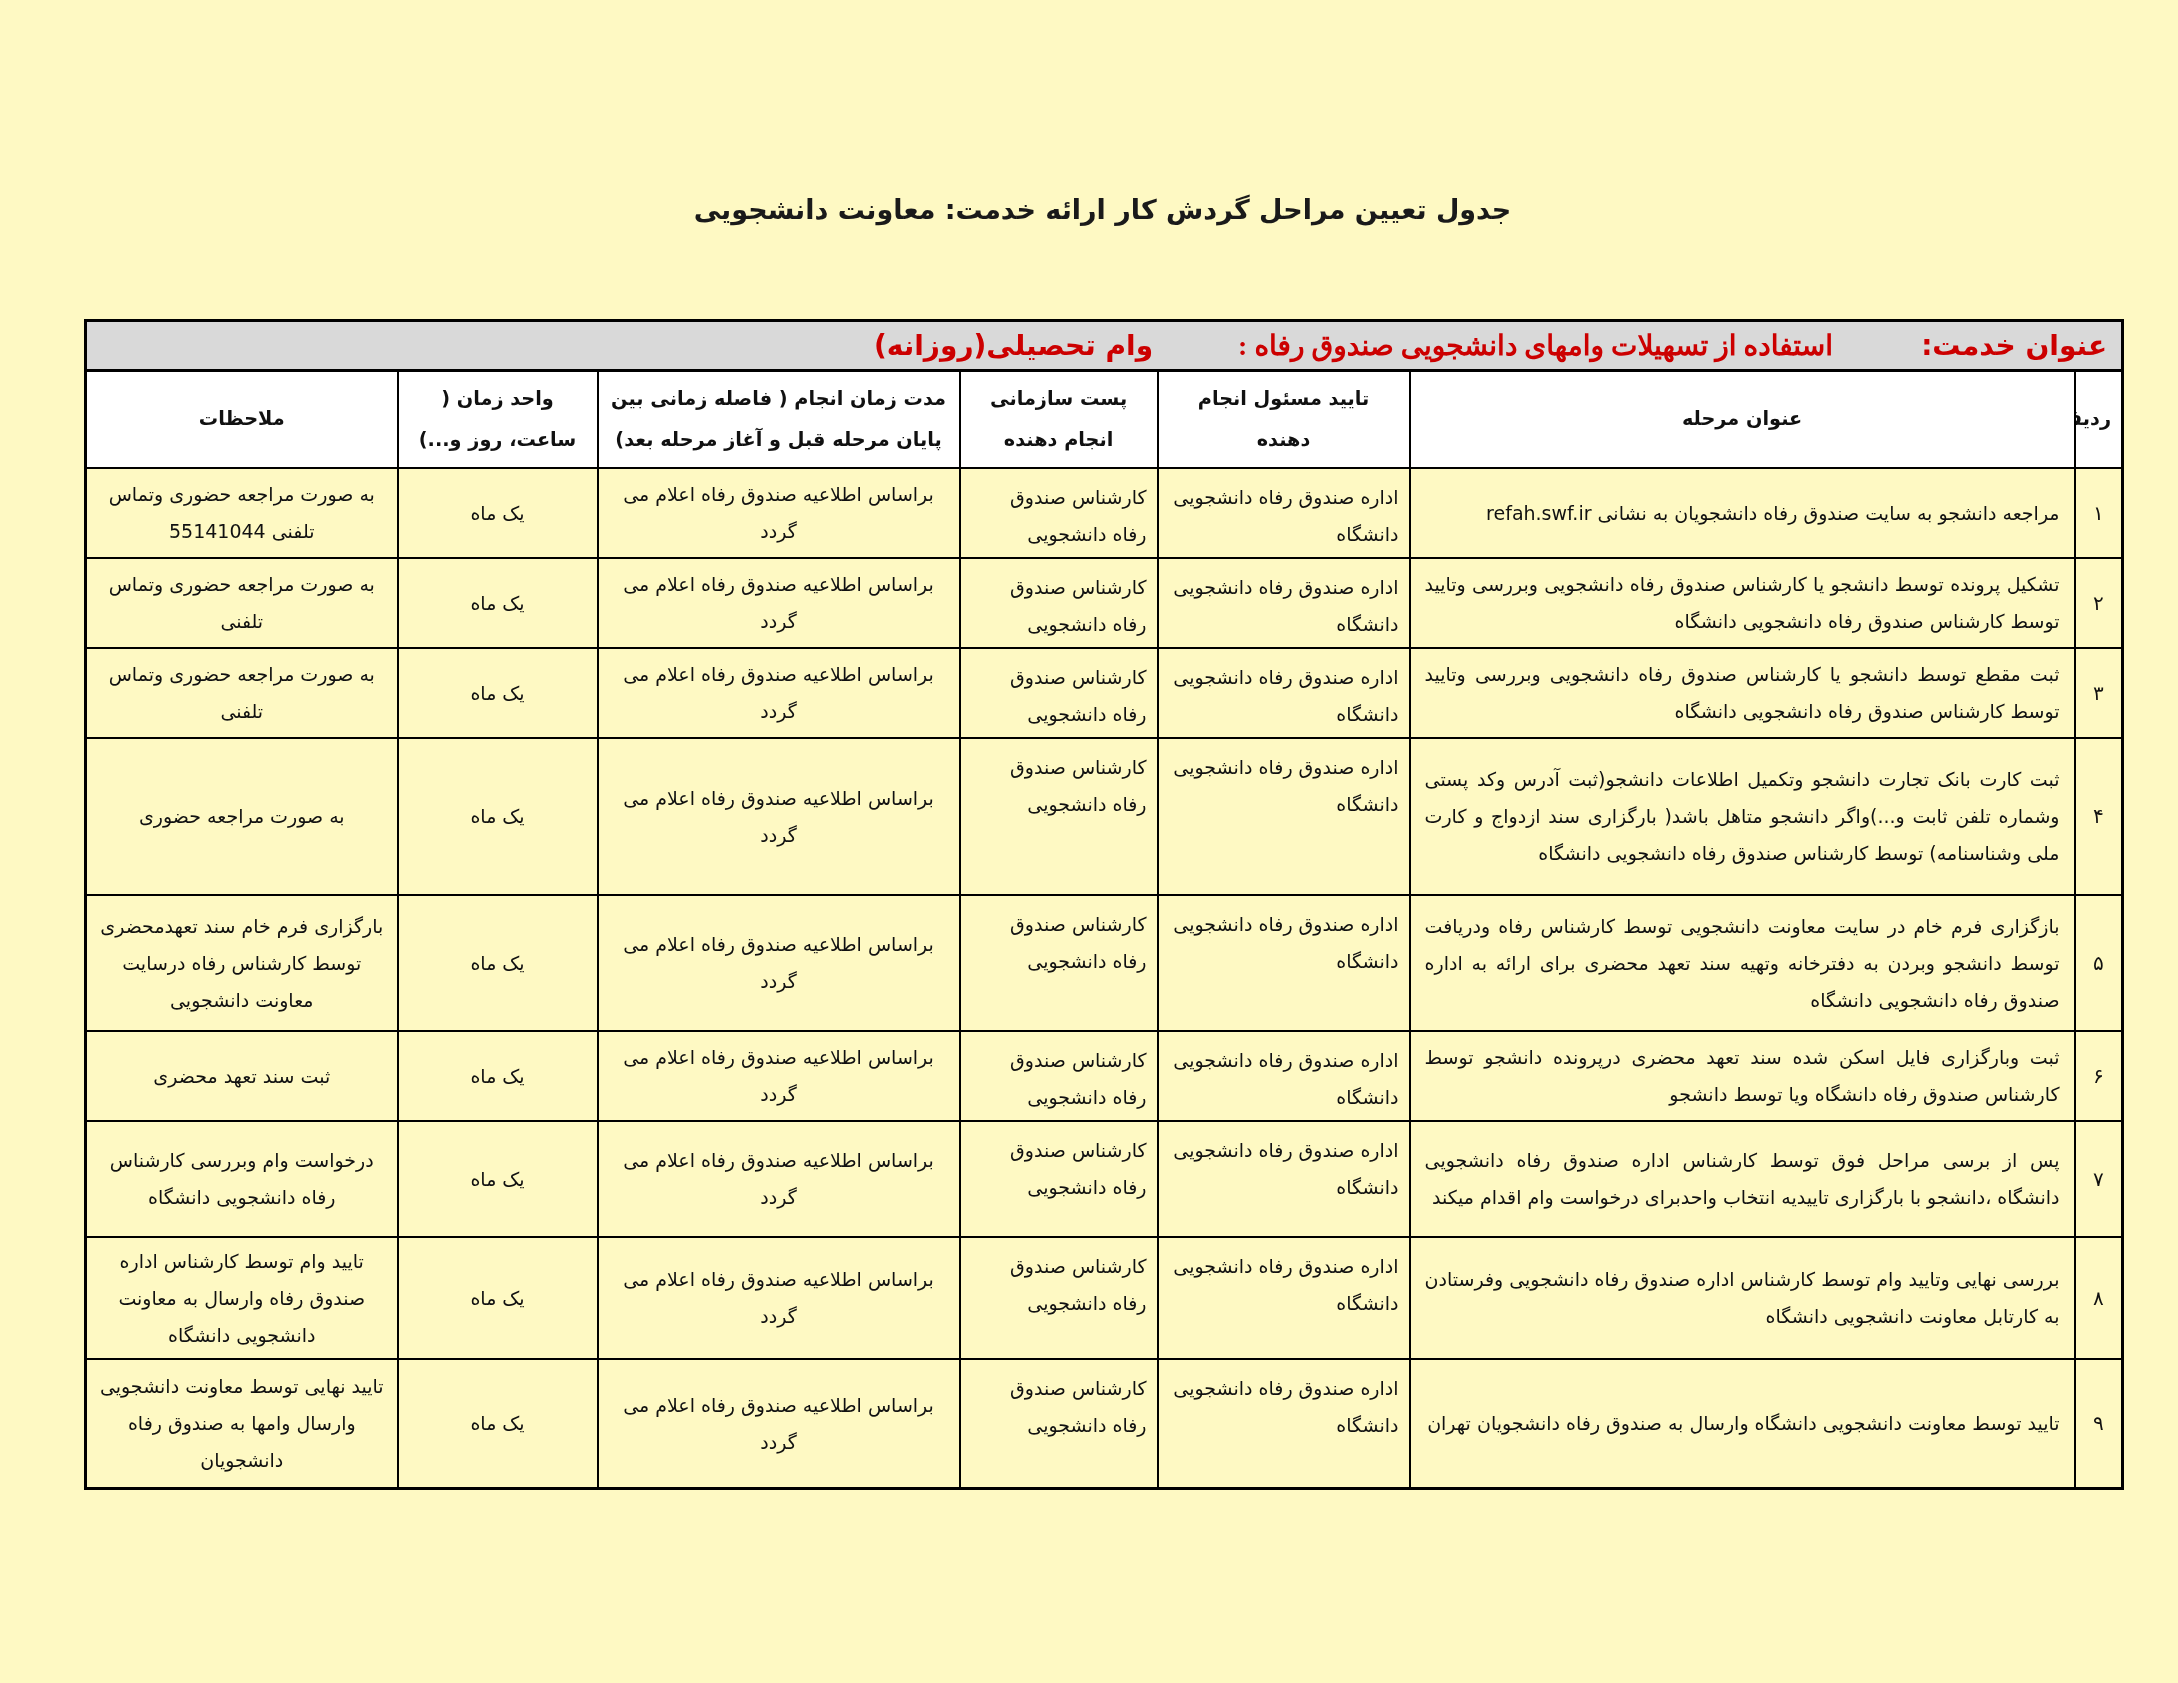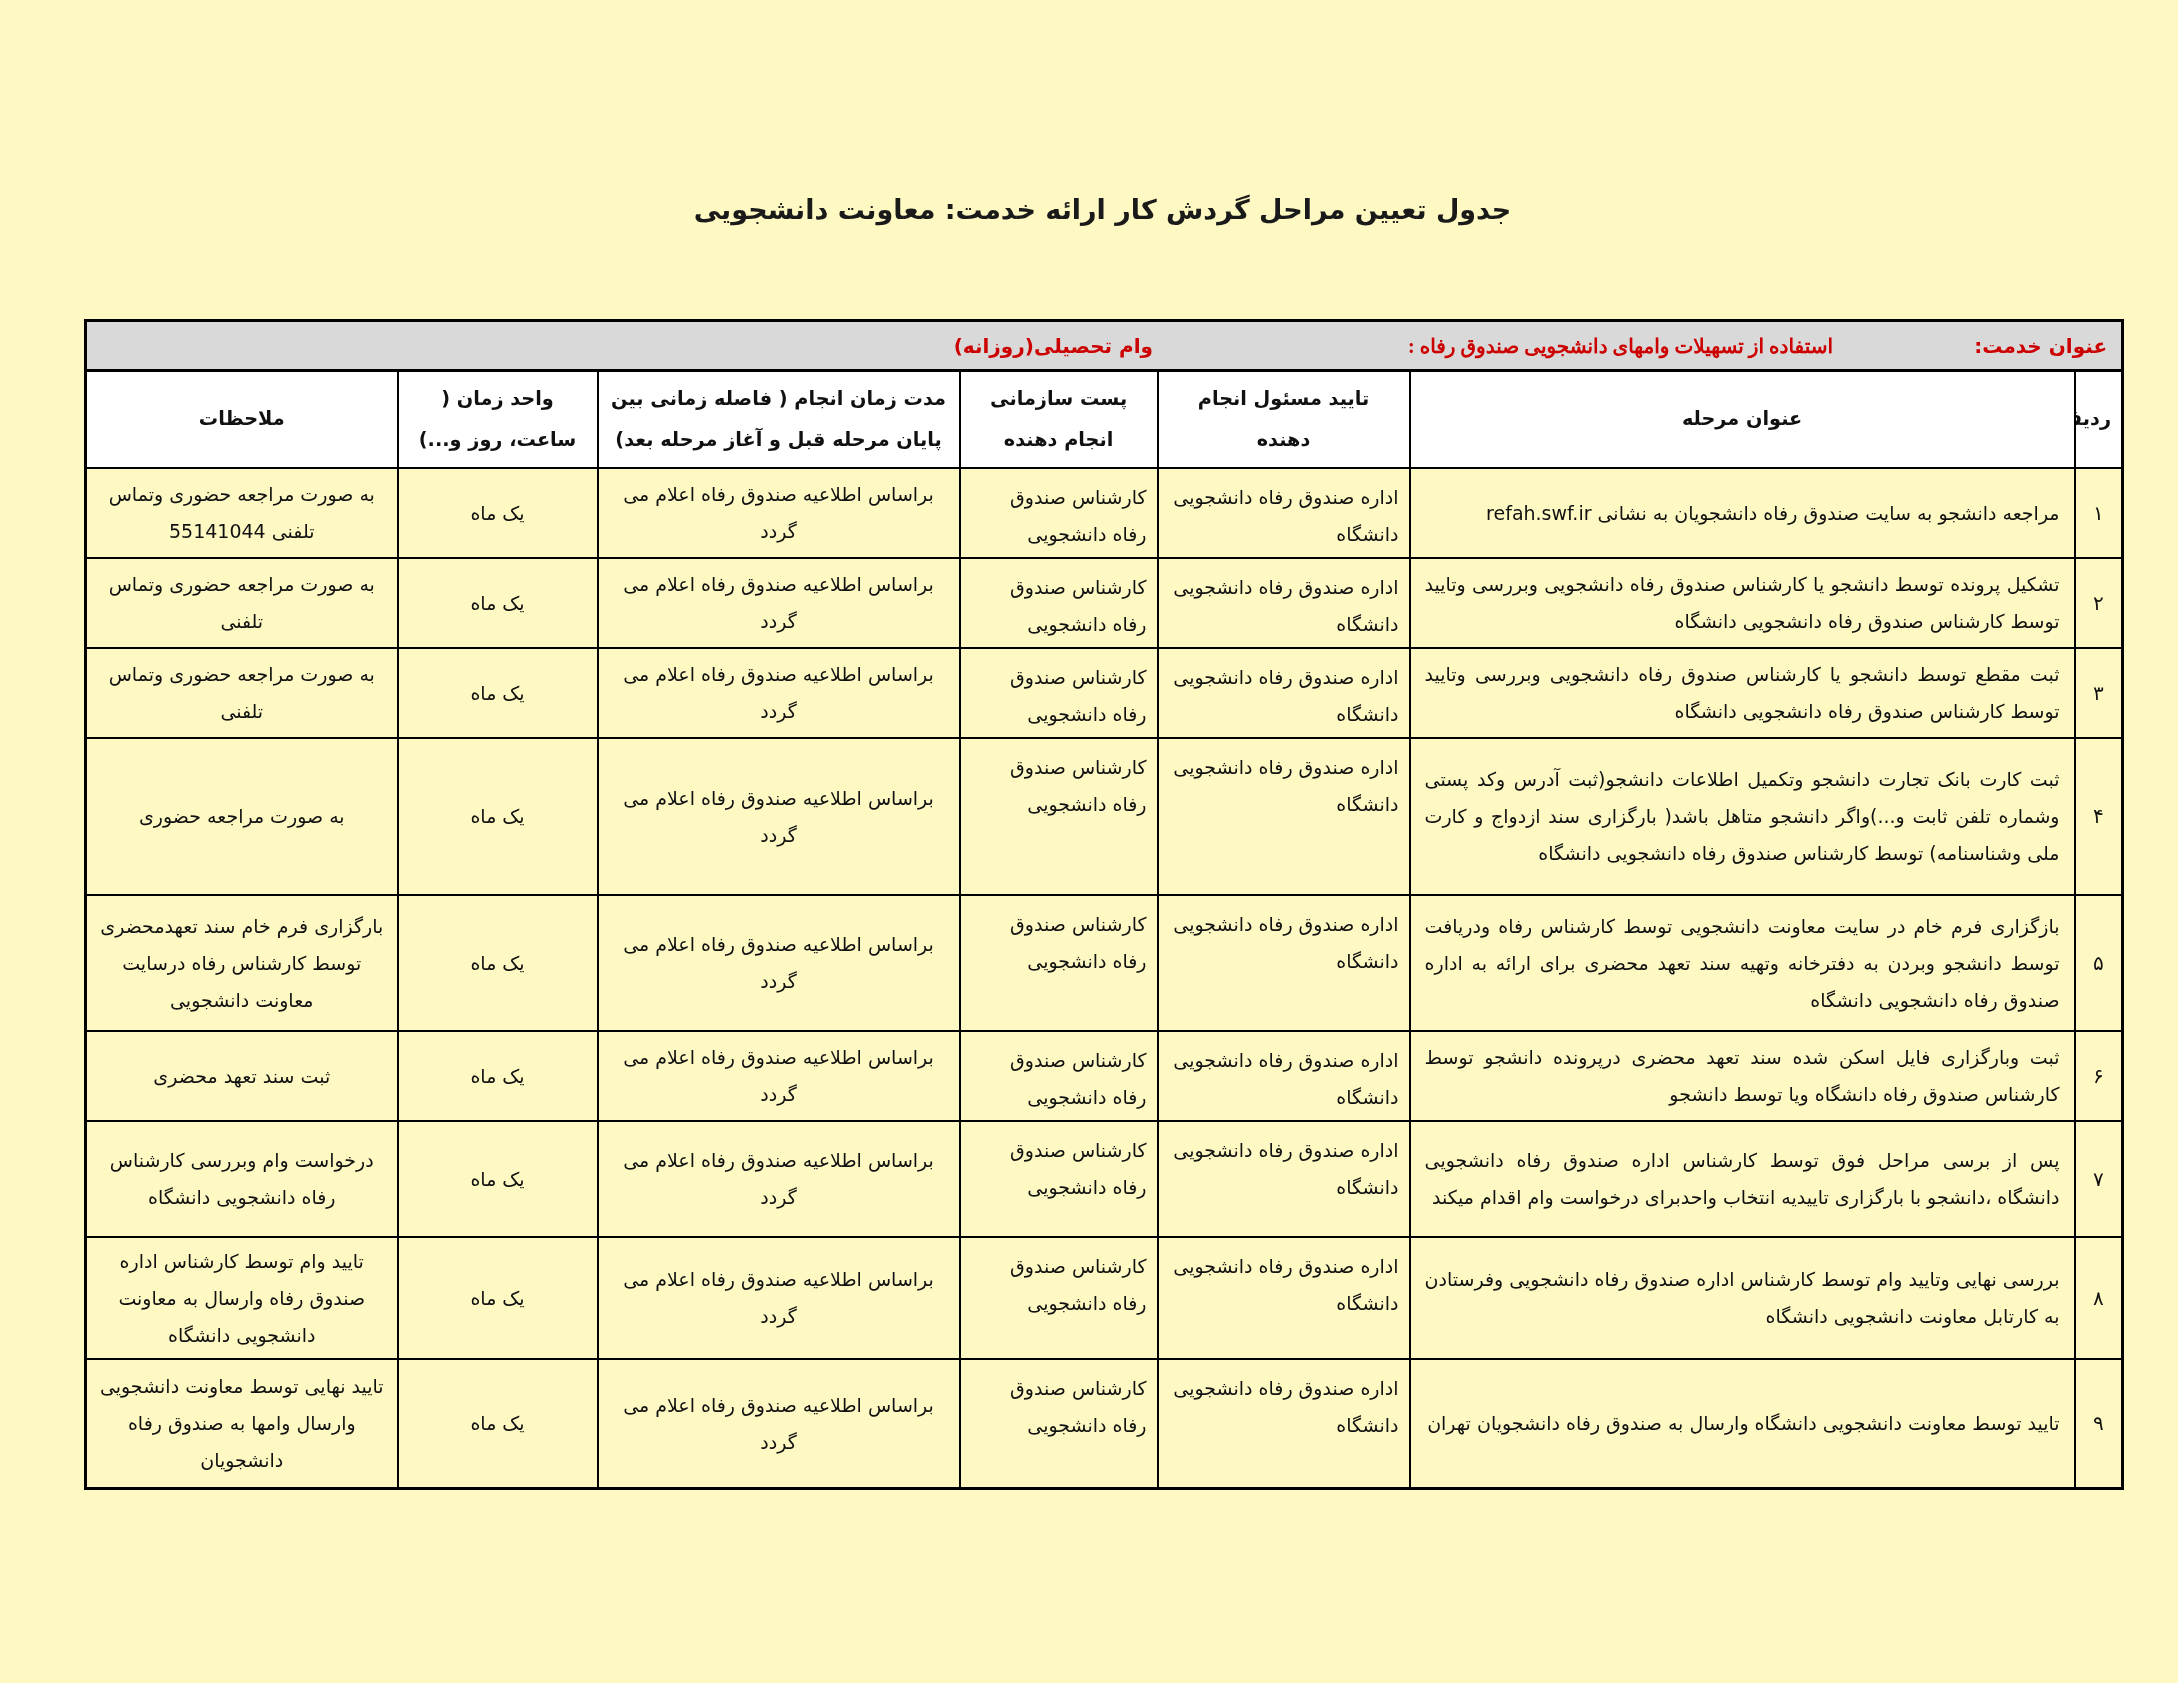--- a/index.html
+++ b/index.html
@@ -66,21 +66,21 @@
     padding: 0;
     border-bottom: 3px solid #000;
   }
   .service-band span {
     position: absolute;
     top: 50%;
     transform: translateY(-50%);
     white-space: nowrap;
     color: #cc0000;
     font-weight: bold;
-    font-size: 20px;
+    font-size: 28px;
   }
   .svc-label  { right: 14px; margin-left: 27px; }
   .svc-name   { right: 288px; font-family: Liberation Serif, serif; }
   .svc-type   { right: 968px; }
   
   tr.cols-row th {
     height: 87px;
     font-weight: bold;
     text-align: center;
     font-size: 19.3px;

